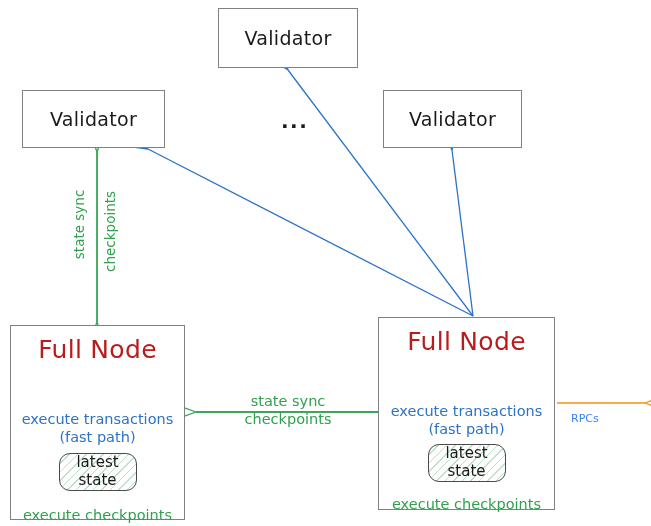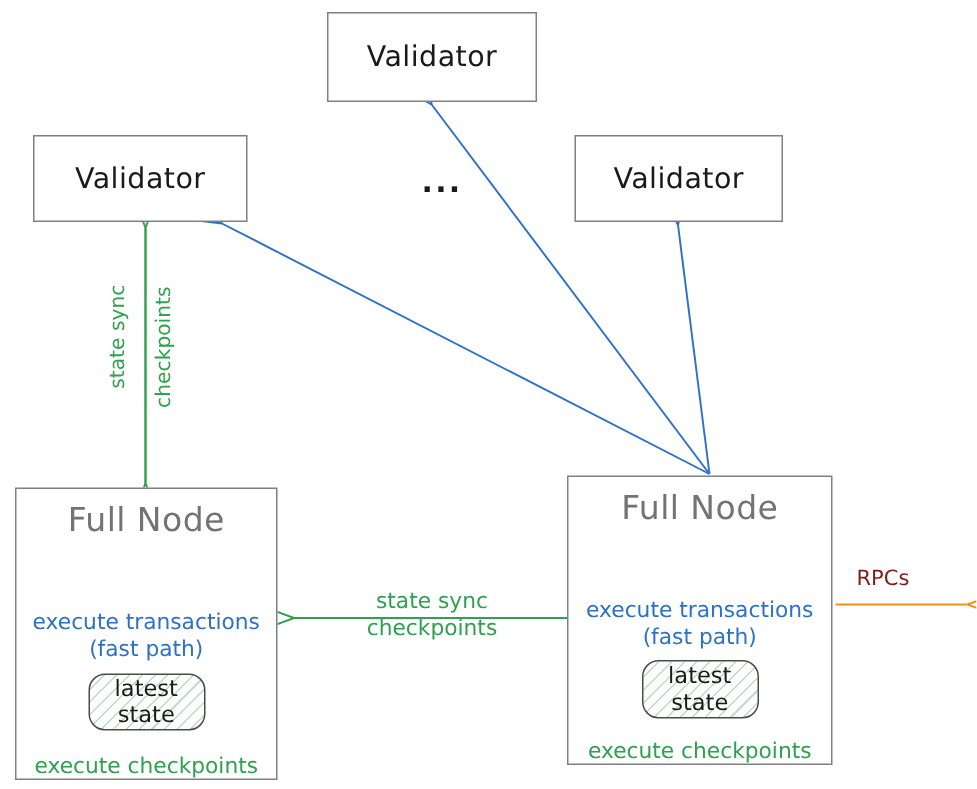--- a/index.html
+++ b/index.html
@@ -46,22 +46,22 @@
   }
 
   .fullnode-box {
     display: flex;
     flex-direction: column;
     align-items: center;
     padding-top: 9px;
   }
   .fullnode-title {
     font-family: "DejaVu Sans", sans-serif;
-    font-size: 22px;
-    color: #737373;
+    font-size: 25px;
+    color: #b91c1c;
     margin-bottom: 6px;
     letter-spacing: 0.3px;
   }
   .fullnode-blue {
     font-family: "DejaVu Sans", sans-serif;
     font-size: 14.5px;
     color: #2d72c7;
     text-align: center;
     line-height: 1.22;
     margin-top: 41px;
@@ -114,22 +114,23 @@
     font-size: 14px;
     color: #2d72c7;
   }
   .green-edge-label {
     font-size: 14.5px;
     color: #30a14e;
     text-align: center;
     line-height: 1.25;
   }
   .orange-edge-label {
-    font-size: 14px;
-    color: #7f1d1d;
+    font-size: 11px;
+    color: #3b82f6;
+    margin-top: 34px;
   }
   .vert-label {
     font-size: 13.5px;
     color: #30a14e;
     line-height: 1.25;
     text-align: center;
     transform-origin: center center;
   }
   .rot {
     transform: rotate(-90deg);

